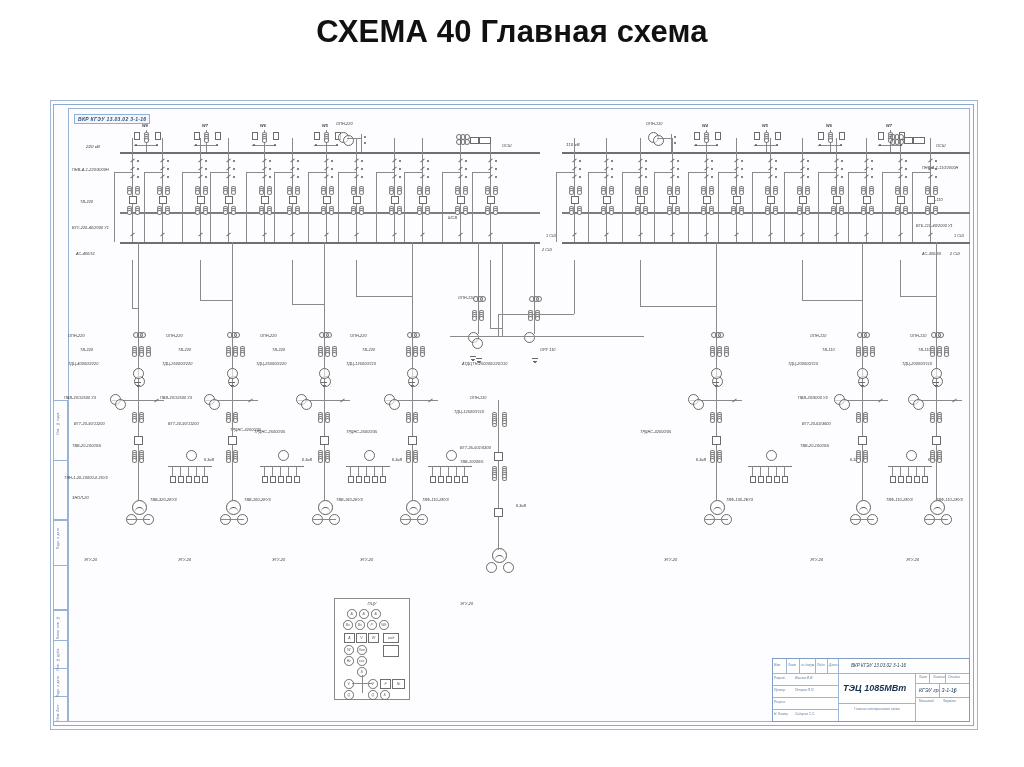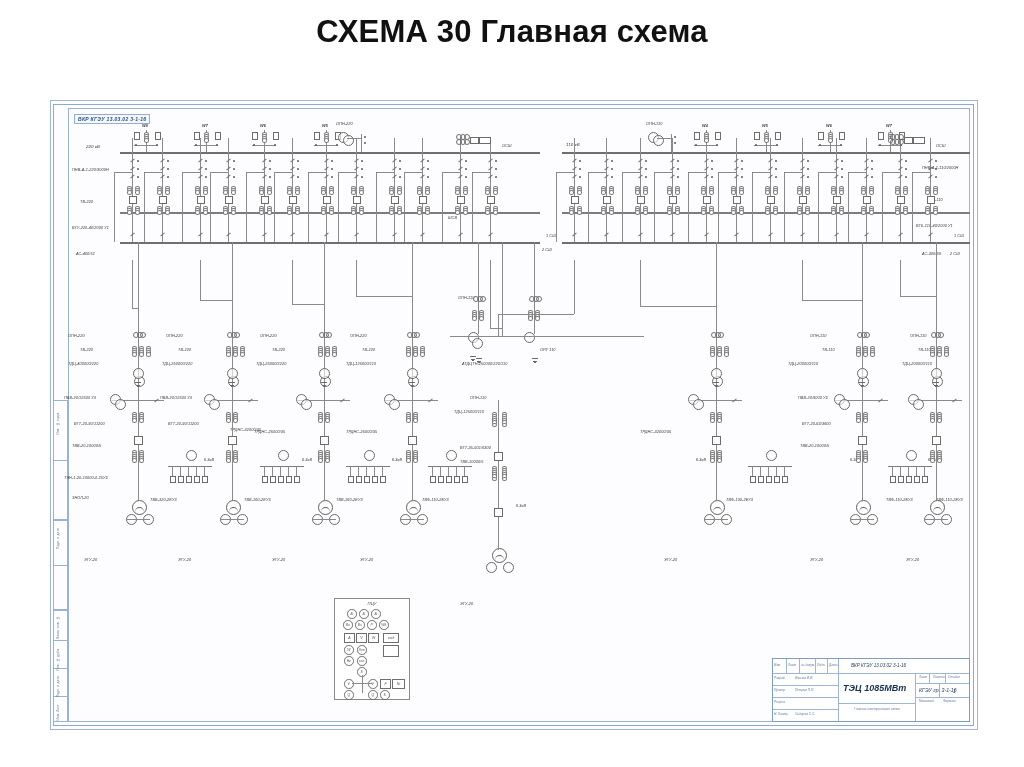--- a/index.html
+++ b/index.html
@@ -65,21 +65,21 @@
   .tb-txt{position:absolute;font-size:4.6px;color:#27415f;font-style:italic;white-space:nowrap;
      font-family:"Liberation Sans",sans-serif;}
   .tb-txt.big{font-size:9px;font-weight:bold;color:#16304f;}
   .tb-txt.mid{font-size:5.2px;}
   .tb-txt.tiny{font-size:3.2px;color:#5f7b9e;}
   .tb-txt.c{text-align:center;}
 </style>
 </head>
 <body>
 
-<div id="page-title">СХЕМА 30 Главная схема</div>
+<div id="page-title">СХЕМА 40 Главная схема</div>
 
 <div id="sheet-wrap">
   <div id="sheet"></div>
   <div id="frame-outer"></div>
   <div id="frame-inner"></div>
 
   <div class="margin-strip" style="top:300px;height:120px;"></div>
   <div class="margin-strip" style="top:420px;height:90px;"></div>
   <div class="margin-strip" style="top:510px;height:112px;"></div>
   <div class="margin-cell" style="top:360px;height:1px;"></div>

